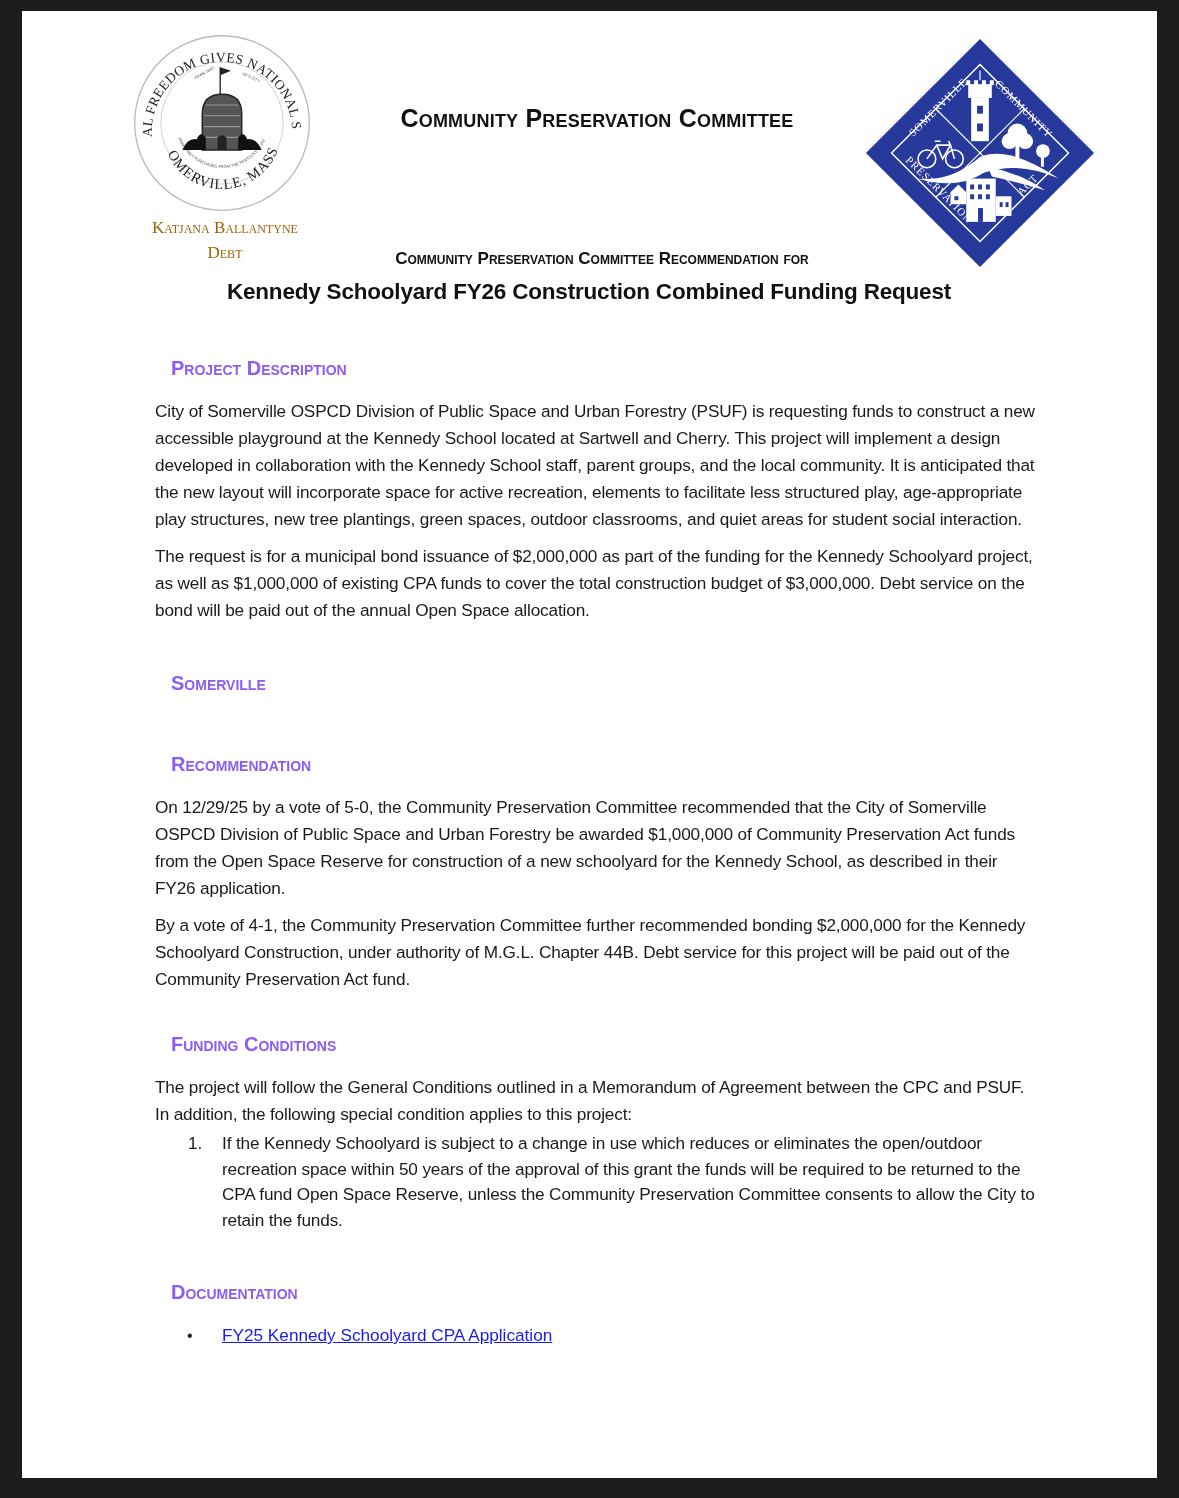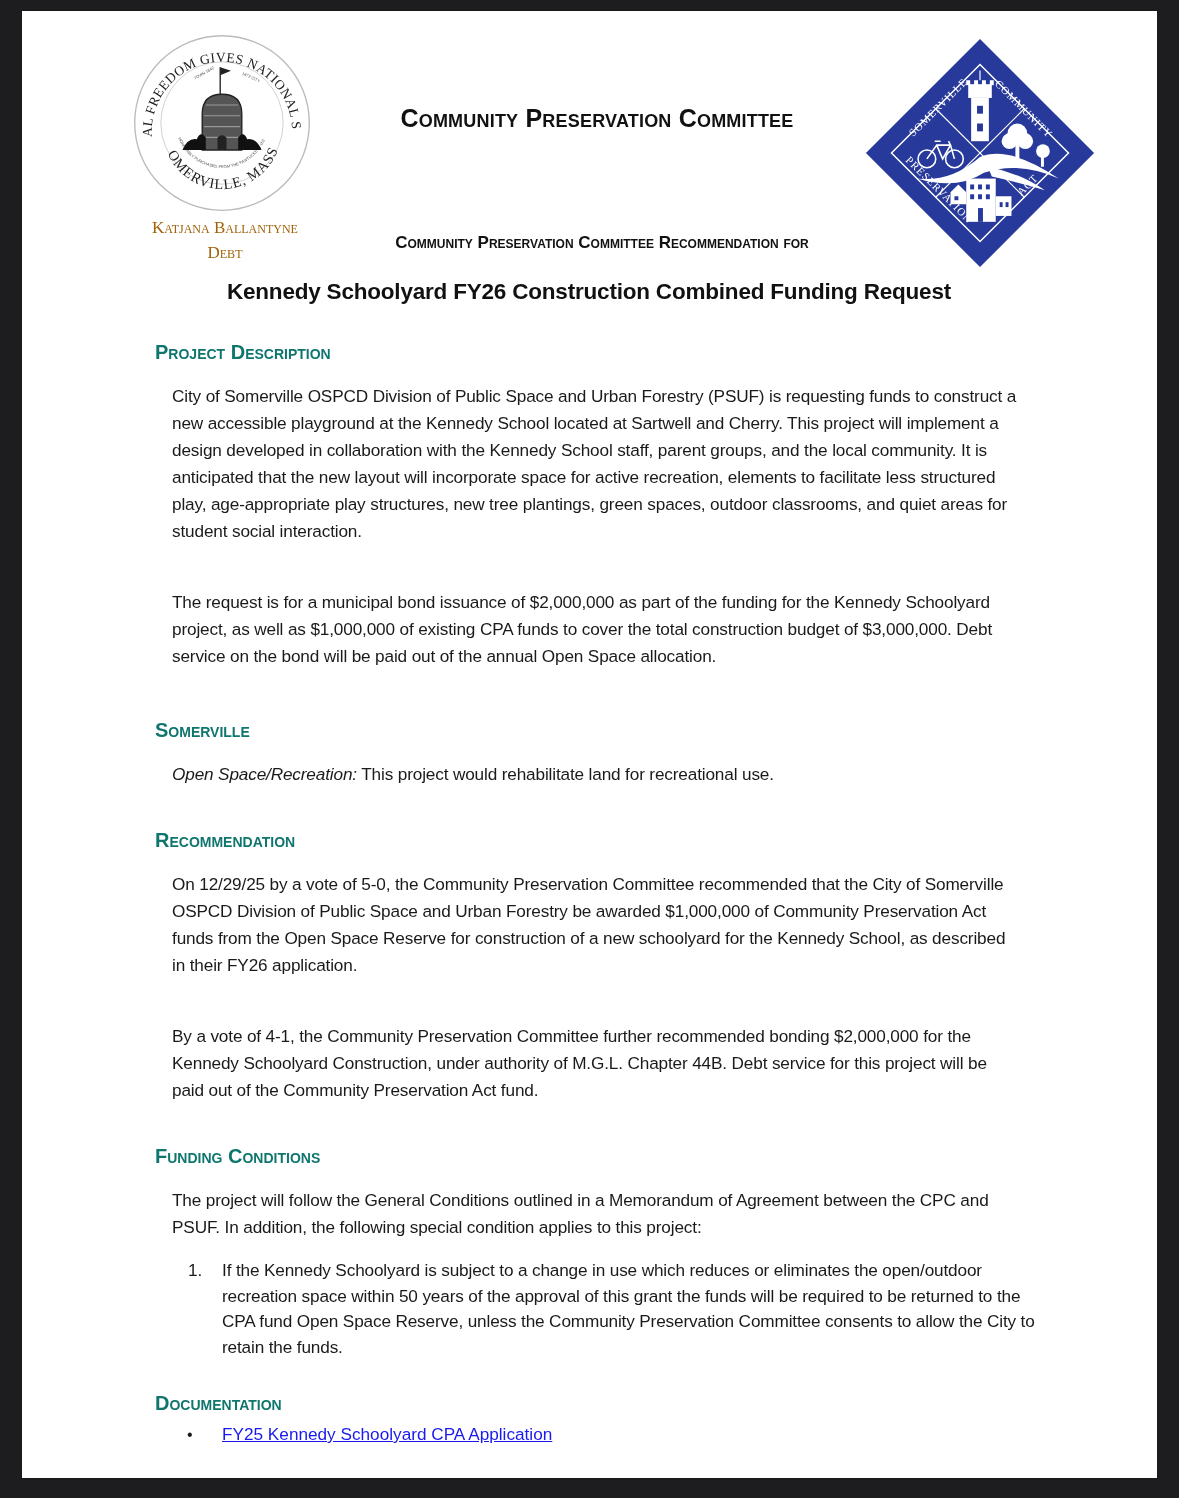--- a/index.html
+++ b/index.html
@@ -60,21 +60,21 @@
     .cpa-logo {
       position: absolute;
       left: 840px;
       top: 24px;
       width: 236px;
       height: 236px;
     }
     .subtitle {
       position: absolute;
       left: 180px;
-      top: 220px;
+      top: 236px;
       width: 800px;
       text-align: center;
       font-weight: bold;
       font-variant: small-caps;
       font-size: 17px;
       color: #111;
       line-height: 24px;
     }
     .main-title {
       position: absolute;
@@ -94,27 +94,27 @@
       left: 133px;
       top: 328px;
       width: 880px;
       color: #1a1a1a;
     }
     .section-heading {
       font-weight: bold;
       font-variant: small-caps;
       font-size: 20px;
       line-height: 27px;
-      margin: 0;
-      color: #0f766e;
+      margin: 16px;
+      color: #8b5cf6;
     }
     .para {
       font-size: 17.2px;
       line-height: 27px;
-      margin: 17px;
+      margin: 0;
       letter-spacing: -0.15px;
     }
     .para em { font-style: italic; }
     .gap-sm { height: 10px; }
     .gap-md { height: 22px; }
     .gap-xl { height: 30px; }
 
     ol.conditions {
       margin: 3px 0 0 0;
       padding: 0;
@@ -281,21 +281,20 @@
       <h2 class="section-heading">Project Description</h2>
       <p class="para">City of Somerville OSPCD Division of Public Space and Urban Forestry (PSUF) is requesting funds to construct a new accessible playground at the Kennedy School located at Sartwell and Cherry. This project will implement a design developed in collaboration with the Kennedy School staff, parent groups, and the local community. It is anticipated that the new layout will incorporate space for active recreation, elements to facilitate less structured play, age-appropriate play structures, new tree plantings, green spaces, outdoor classrooms, and quiet areas for student social interaction.</p>
       <div class="gap-sm"></div>
       <p class="para">The request is for a municipal bond issuance of $2,000,000 as part of the funding for the Kennedy Schoolyard project, as well as $1,000,000 of existing CPA funds to cover the total construction budget of $3,000,000. Debt service on the bond will be paid out of the annual Open Space allocation.</p>
     </section>
 
     <div class="gap-xl"></div>
 
     <section>
       <h2 class="section-heading">Somerville</h2>
-      <p class="para"><em>Open Space/Recreation:</em><span> This project would rehabilitate land for recreational use.</span></p>
     </section>
 
     <div class="gap-md"></div>
 
     <section>
       <h2 class="section-heading">Recommendation</h2>
       <p class="para">On 12/29/25 by a vote of 5-0, the Community Preservation Committee recommended that the City of Somerville OSPCD Division of Public Space and Urban Forestry be awarded $1,000,000 of Community Preservation Act funds from the Open Space Reserve for construction of a new schoolyard for the Kennedy School, as described in their FY26 application.</p>
       <div class="gap-sm"></div>
       <p class="para">By a vote of 4-1, the Community Preservation Committee further recommended bonding $2,000,000 for the Kennedy Schoolyard Construction, under authority of M.G.L. Chapter 44B. Debt service for this project will be paid out of the Community Preservation Act fund.</p>
     </section>

